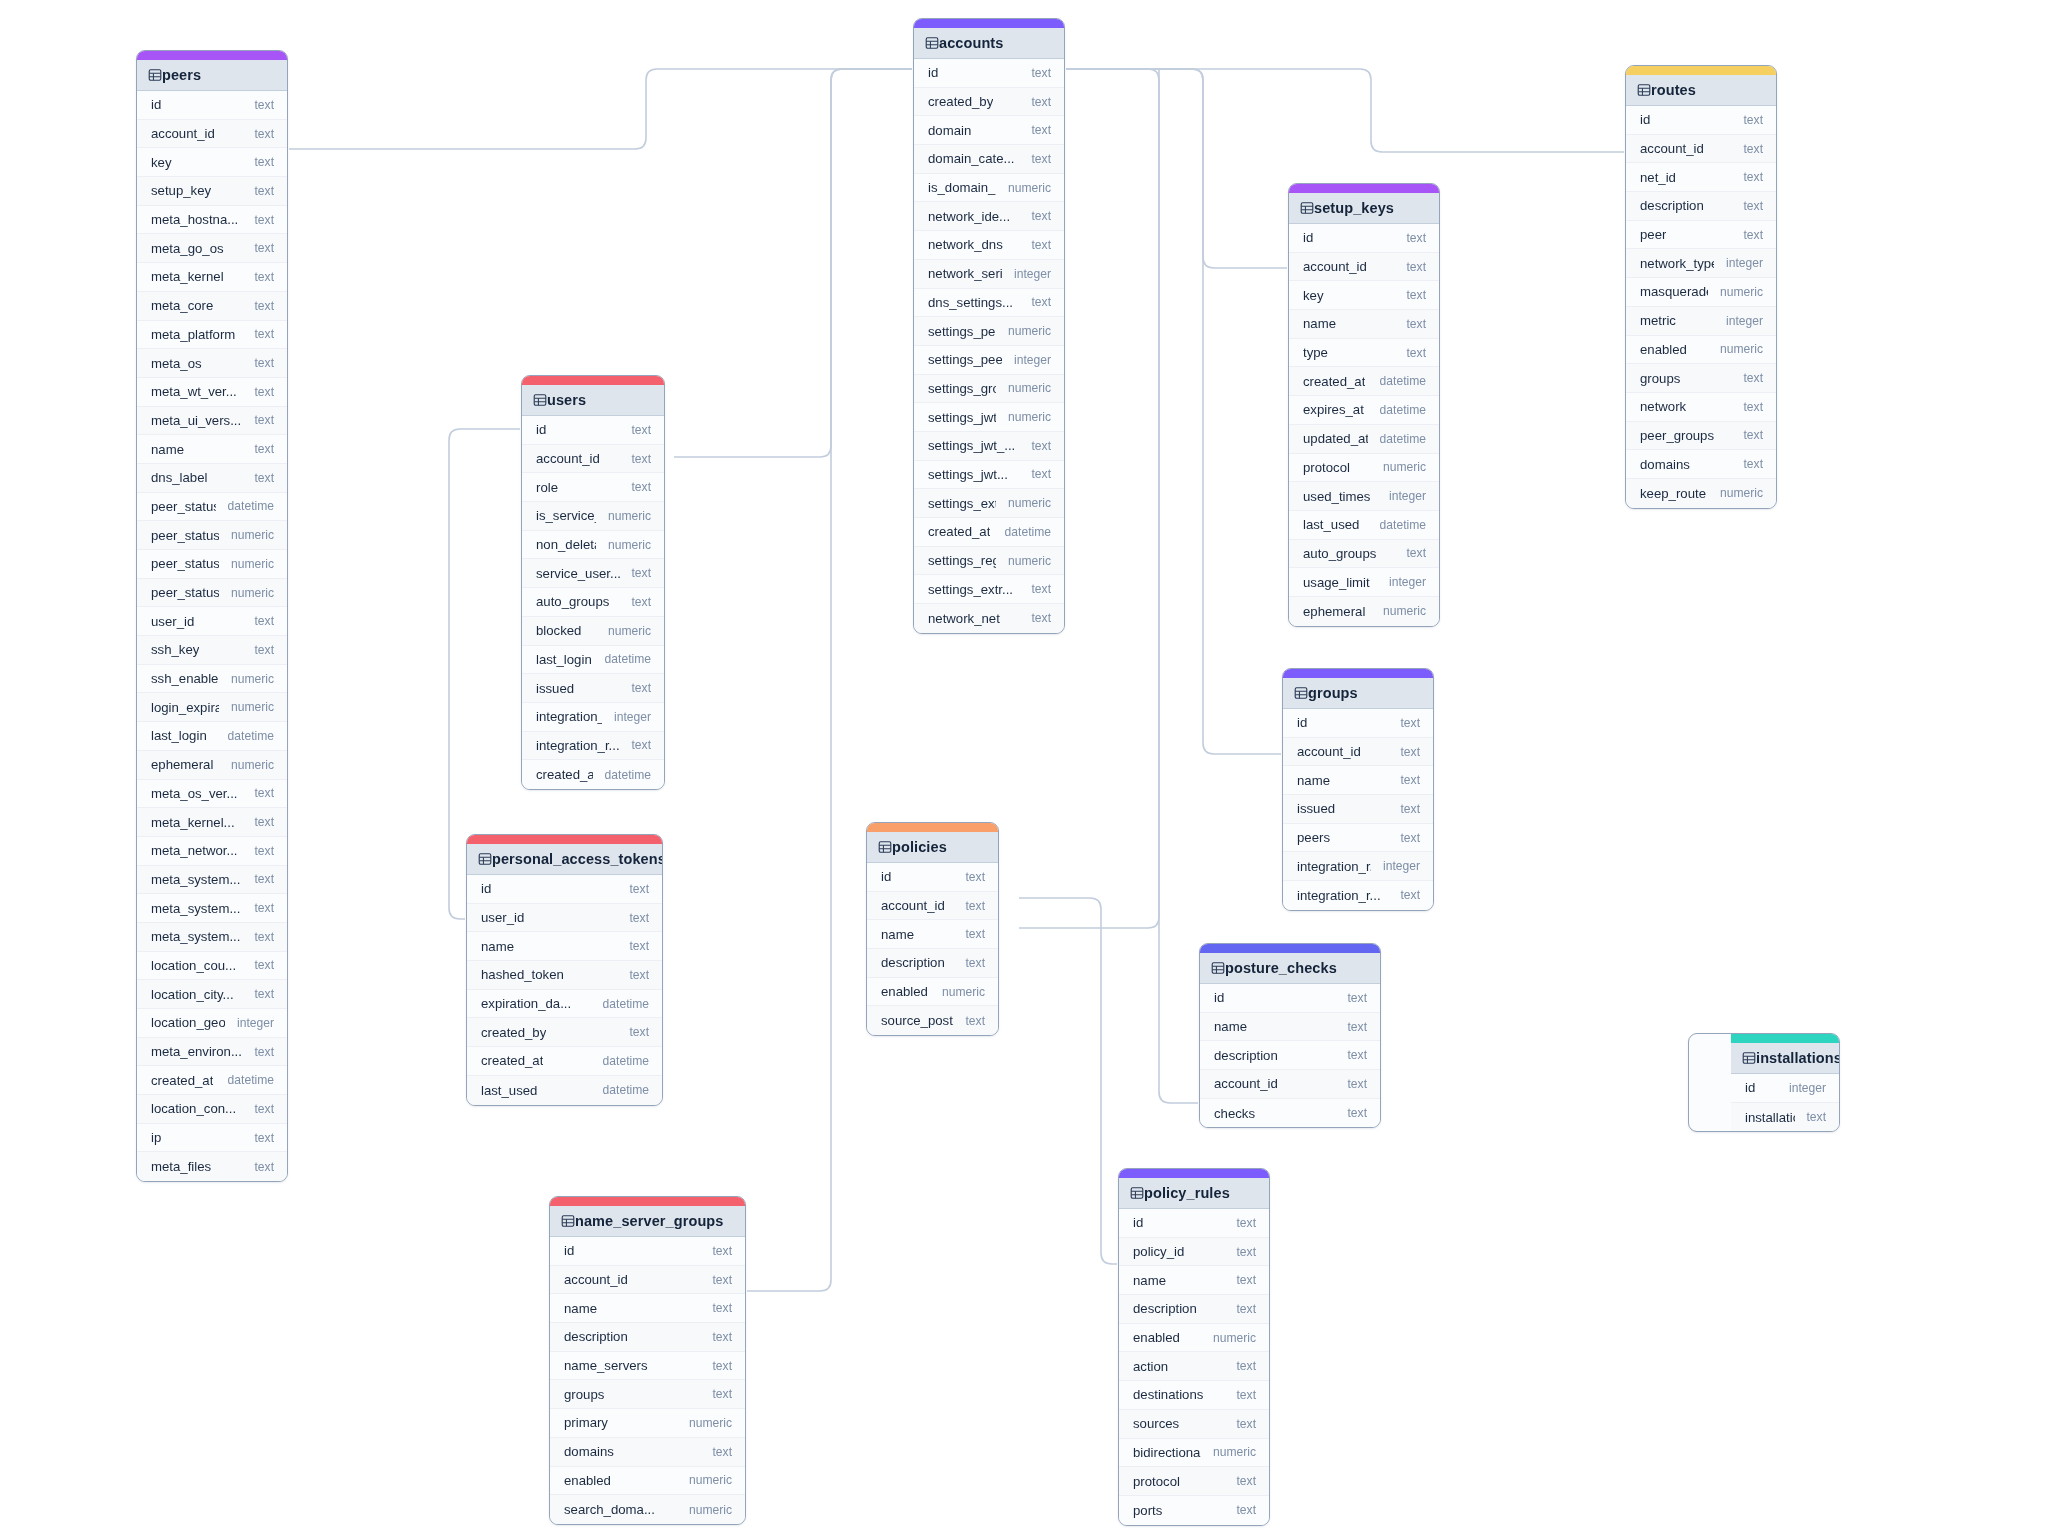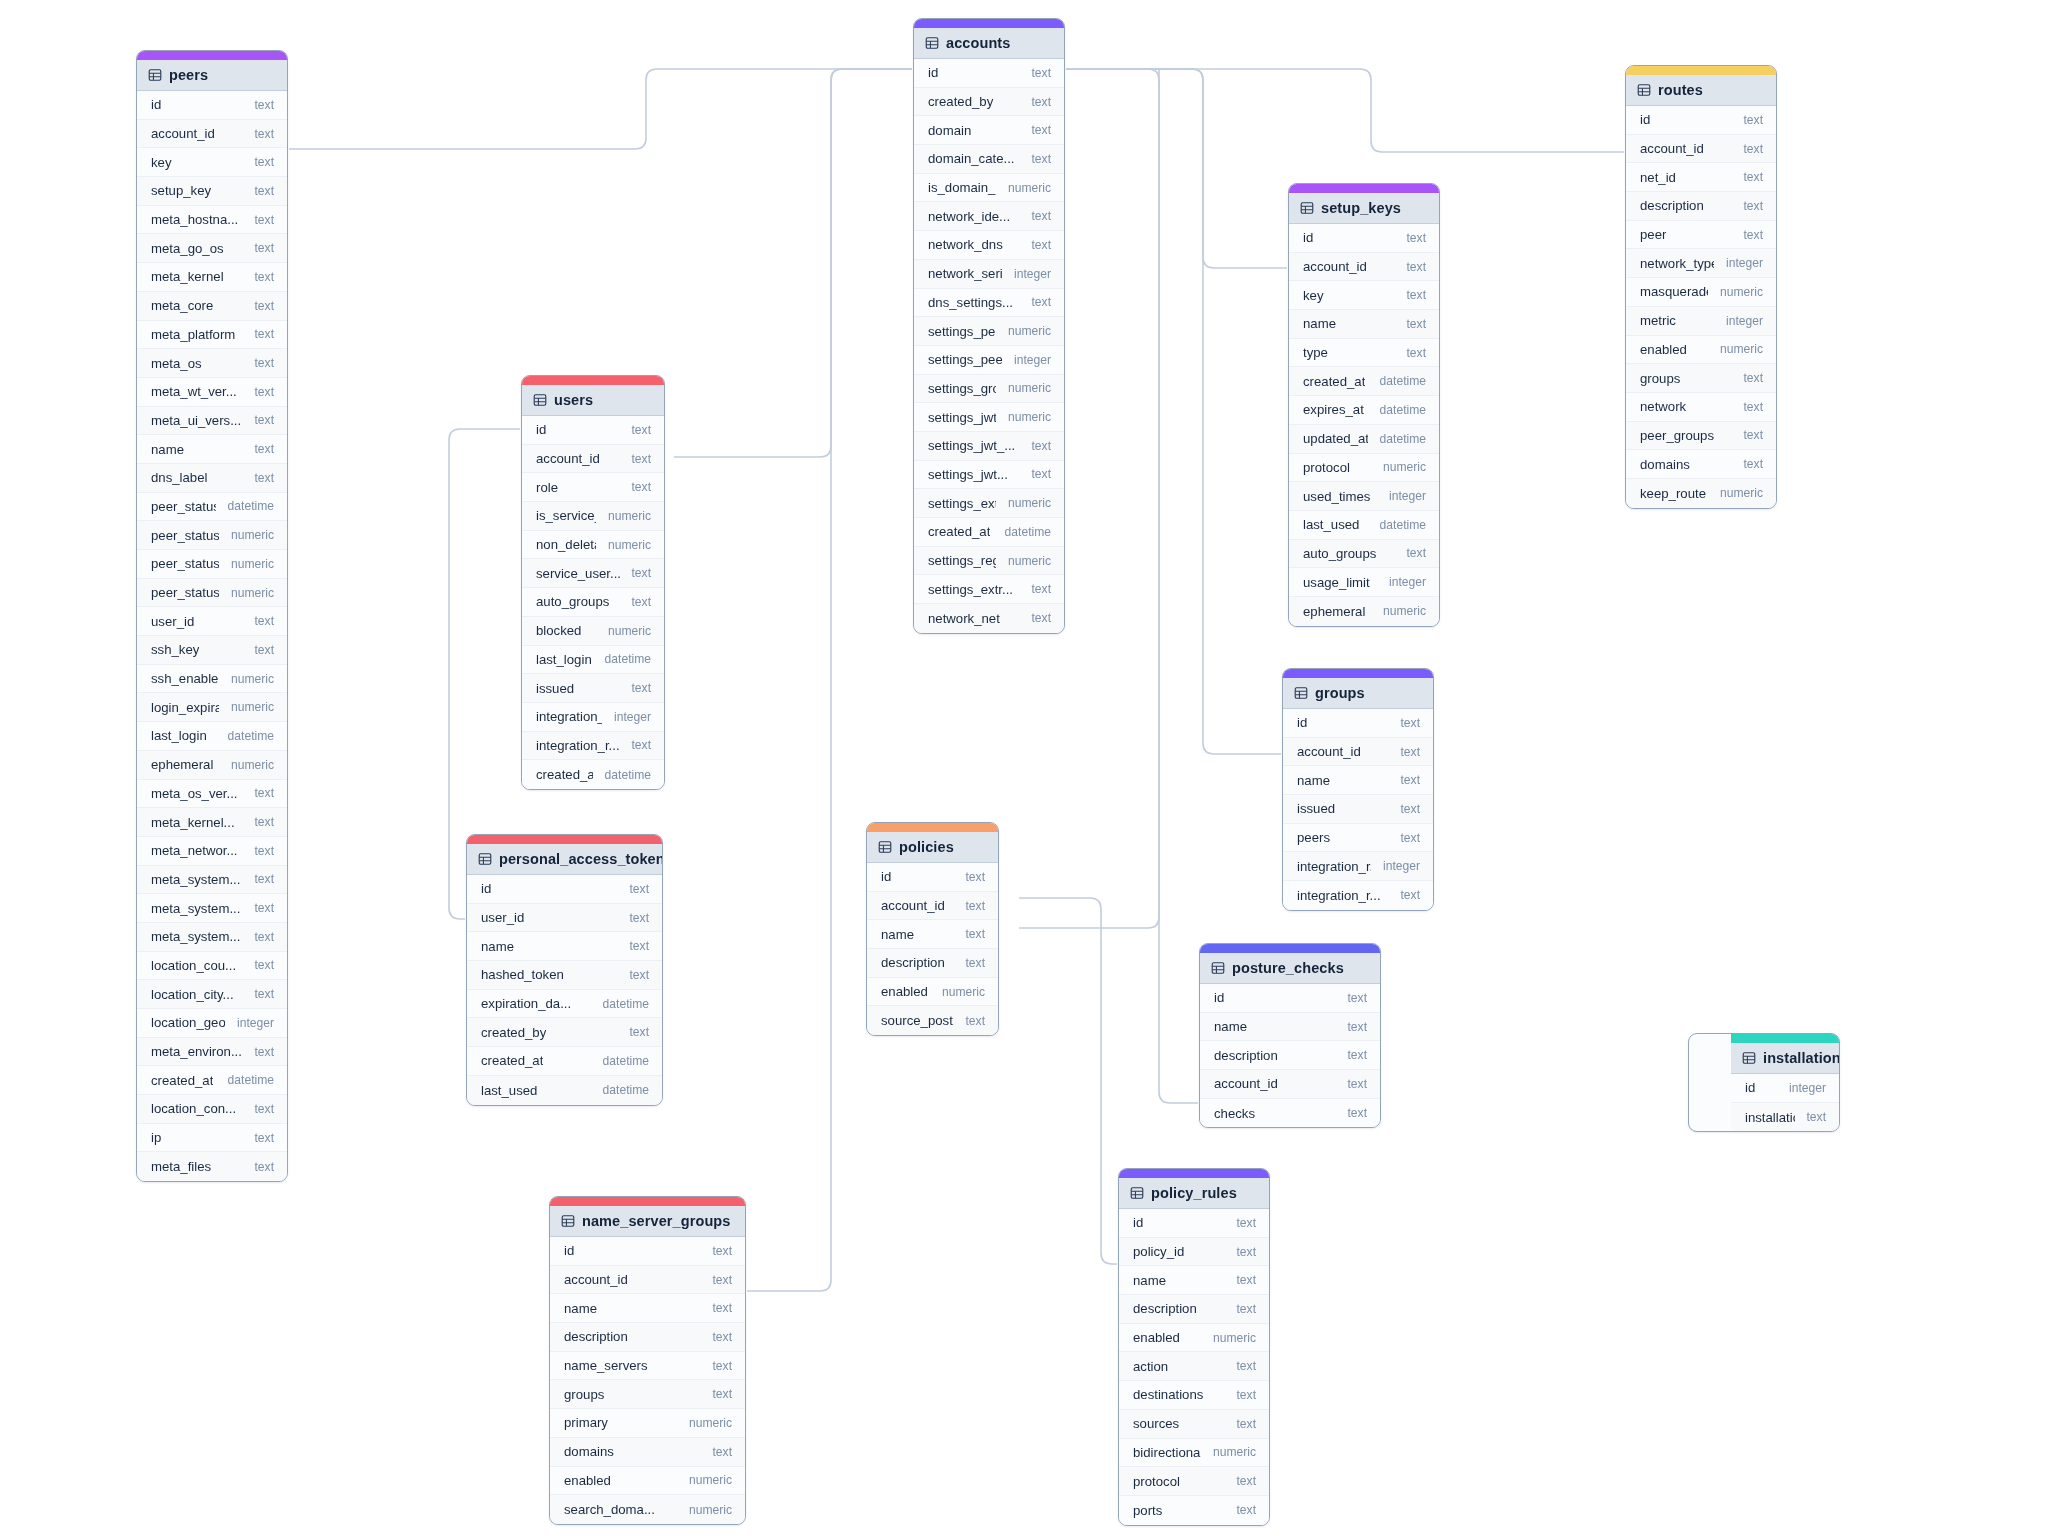--- a/index.html
+++ b/index.html
@@ -44,21 +44,20 @@
 
   .accent-bar {
     height: 9px;
     width: 100%;
     display: block;
   }
 
   .table-header {
     display: flex;
     align-items: center;
-    gap: 7px;
     background: #dfe5ec;
     padding: 7px 11px 7px 11px;
     border-bottom: 1px solid #c3cedc;
     box-sizing: border-box;
     height: 31px;
   }
 
   .table-title {
     font-size: 14.5px;
     font-weight: bold;

